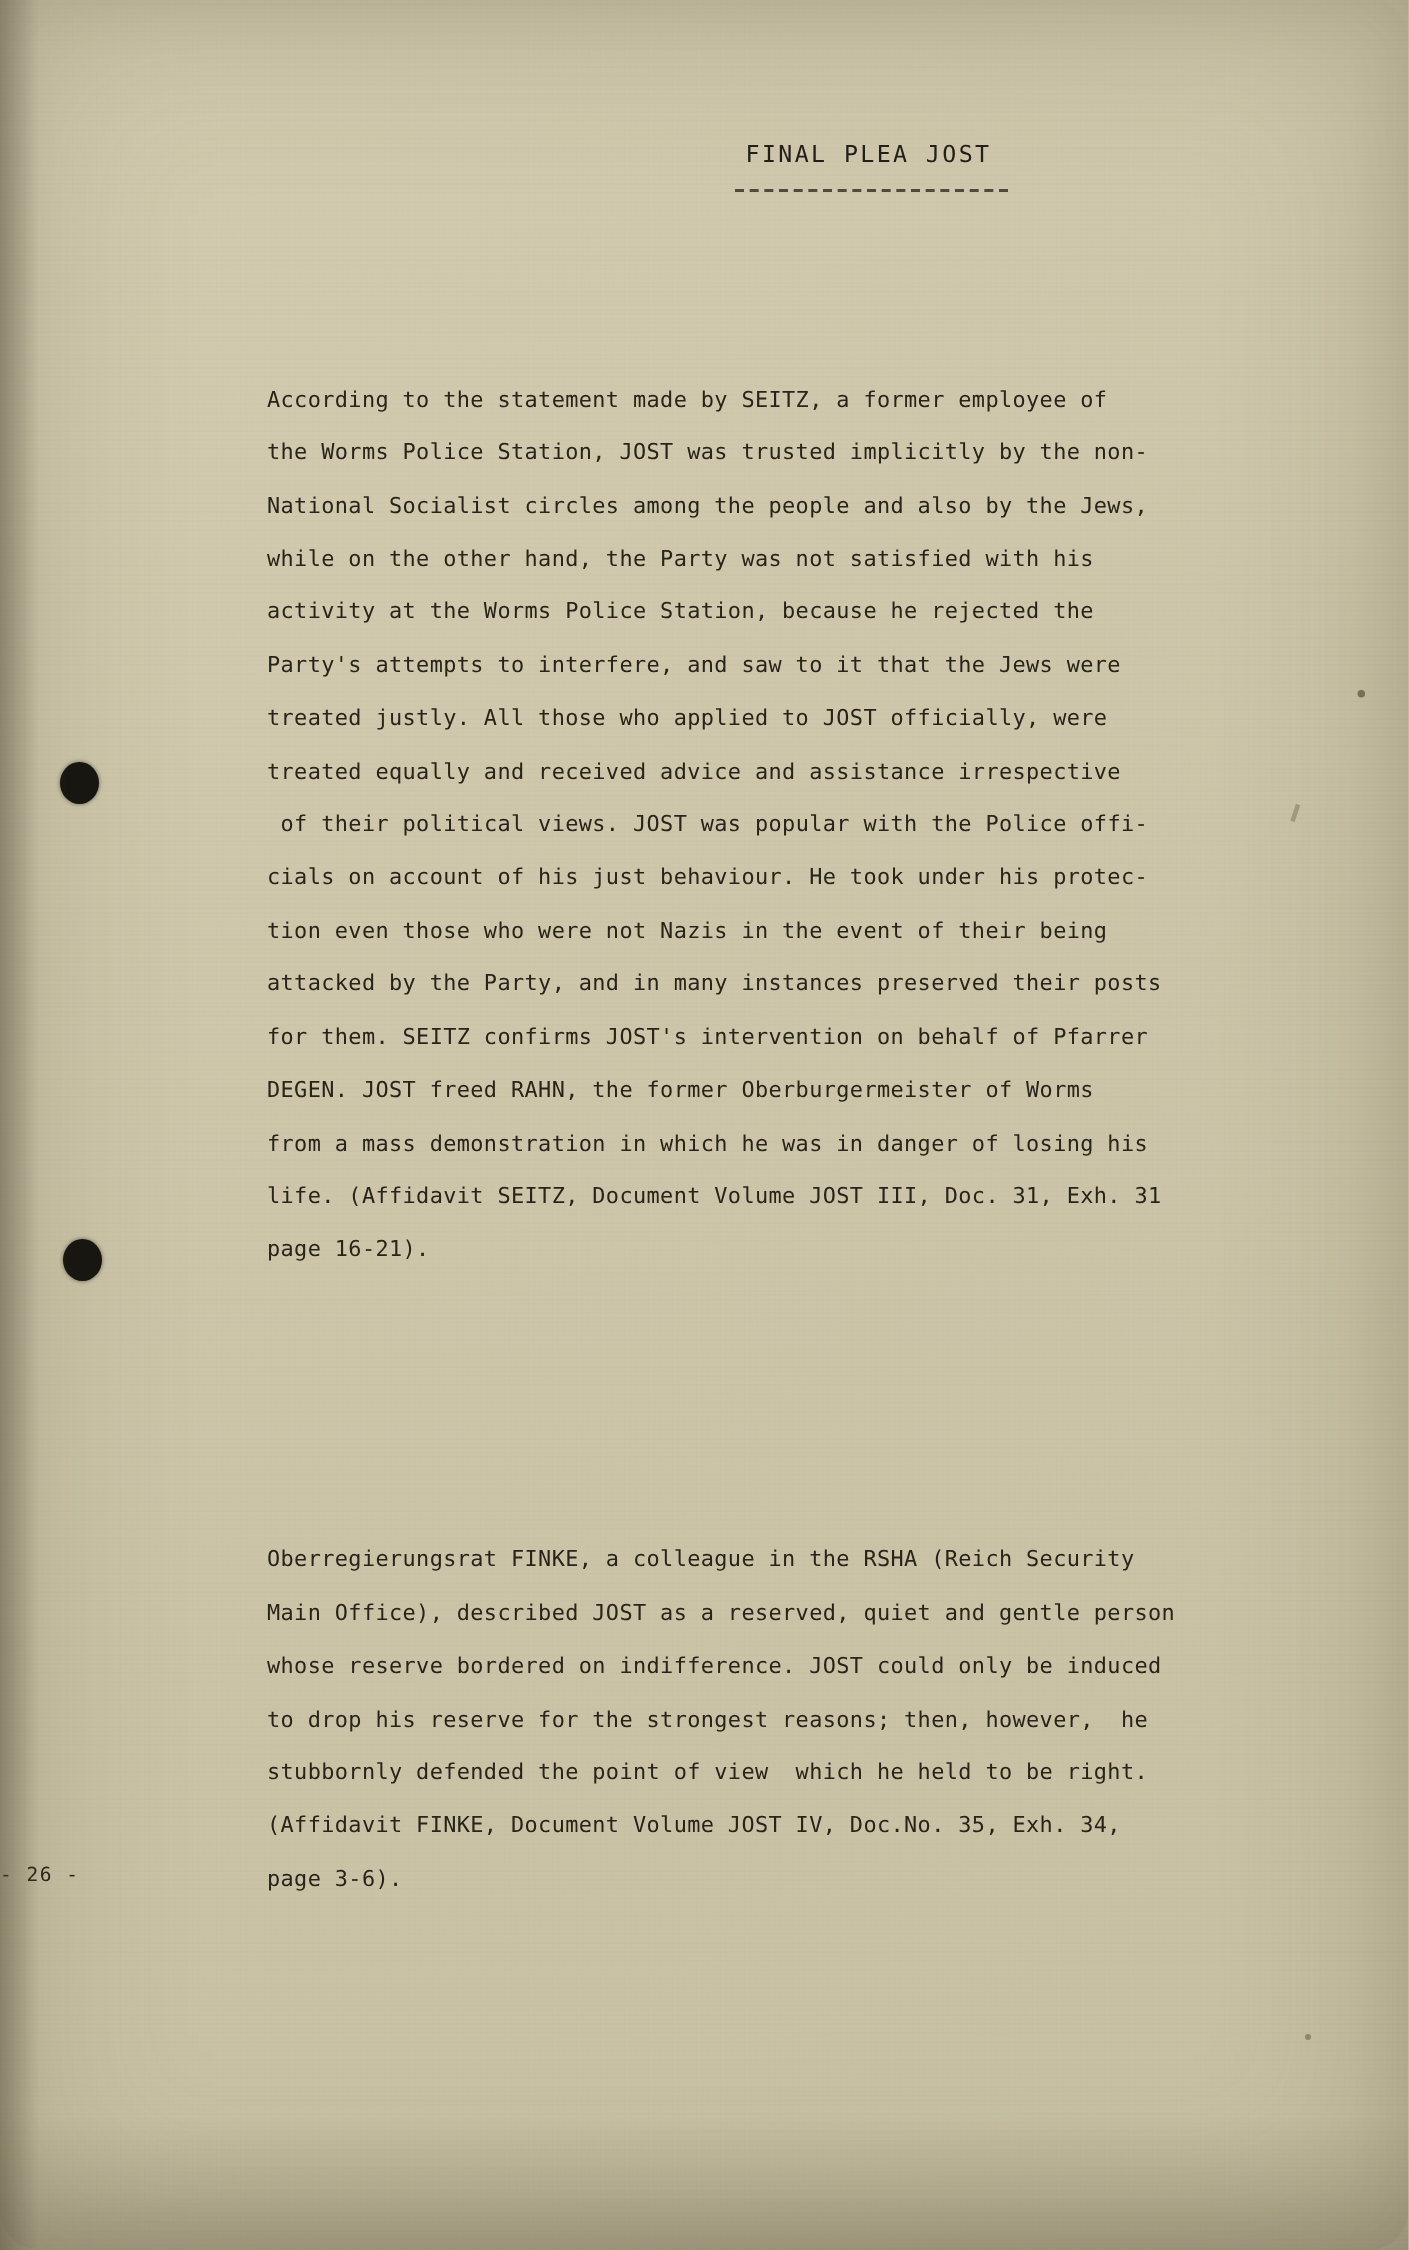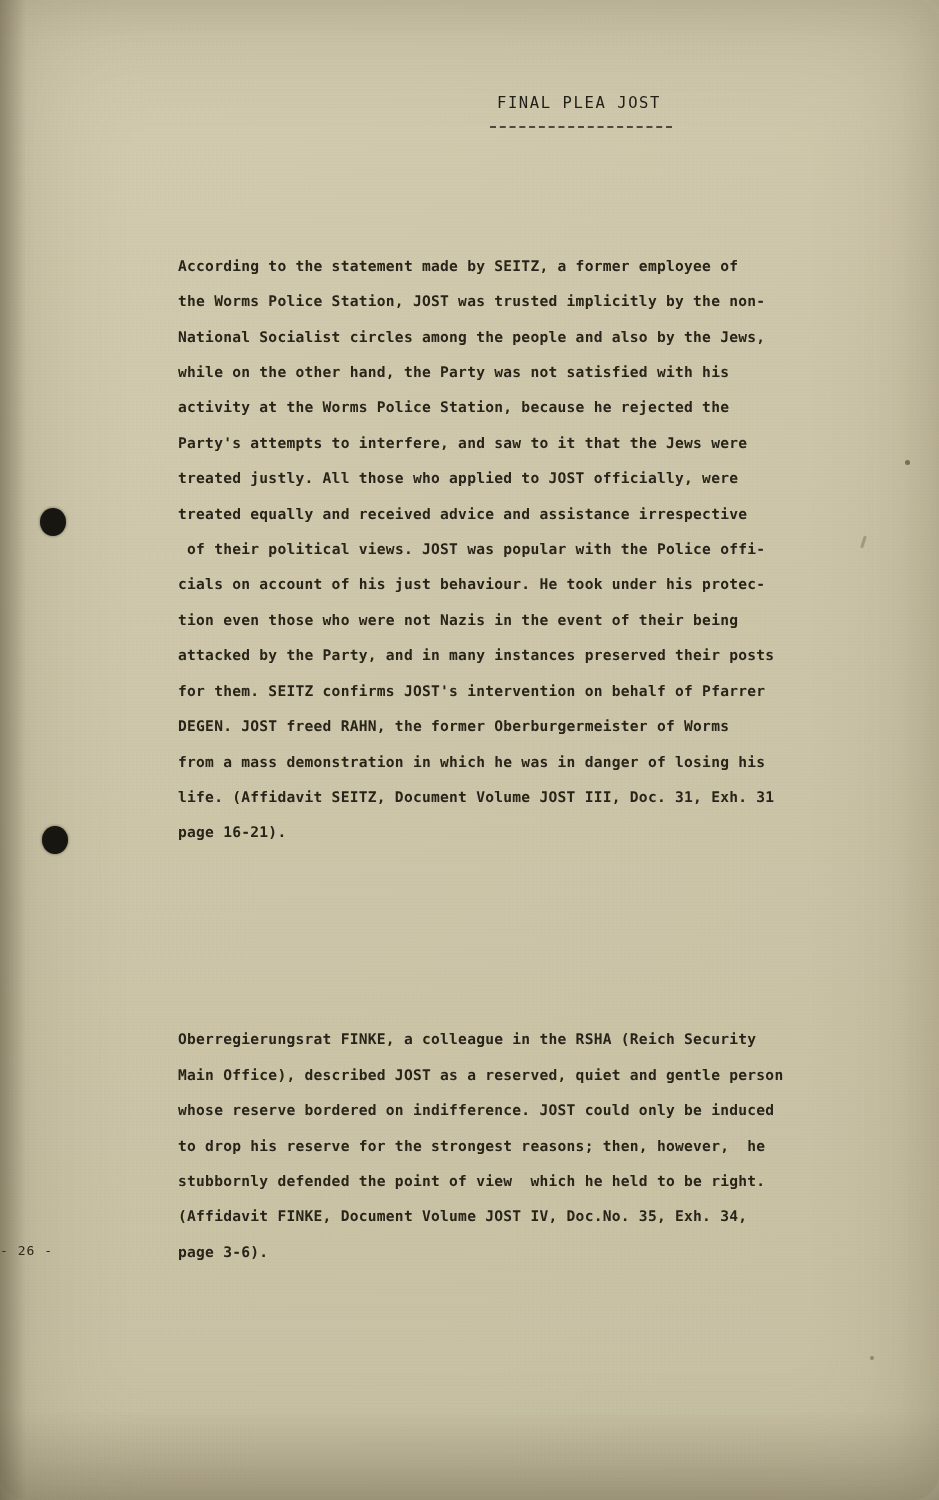--- a/index.html
+++ b/index.html
@@ -89,21 +89,20 @@
     font-size: 14.6px;
     line-height: 35.4px;
     color: #282419;
     white-space: pre-wrap;
     letter-spacing: 0.25px;
     text-rendering: geometricPrecision;
   }
   .body-text .para {
     margin: 0;
     white-space: pre-wrap;
-    font-weight: bold;
   }
   .gap { height: 30px; }
 
   .page-number {
     position: absolute;
     left: 0;
     right: 0;
     top: 1243px;
     text-align: left;
     font-size: 13px;

